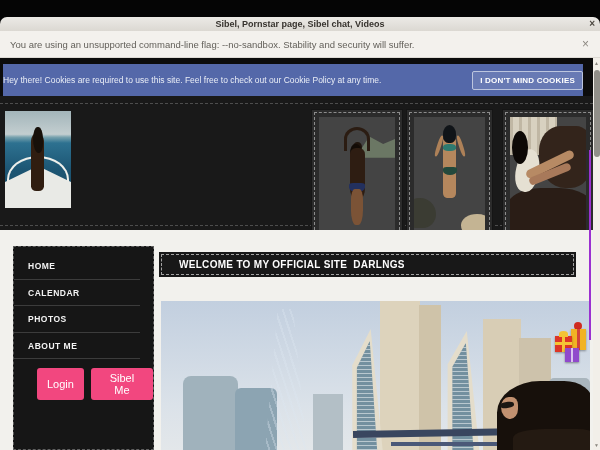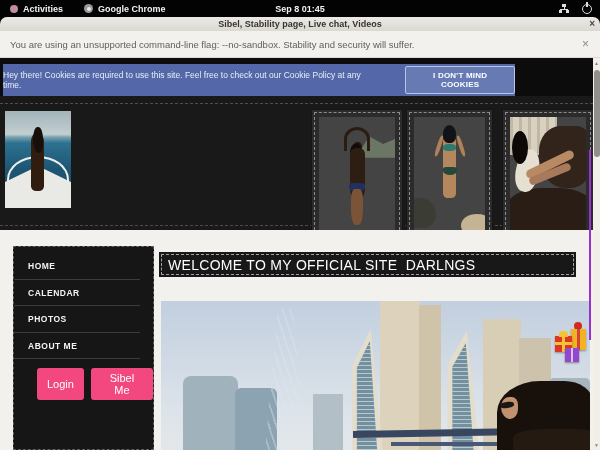--- a/index.html
+++ b/index.html
@@ -38,22 +38,22 @@
   
   .infobar { position:absolute; left:0; top:31px; width:600px; height:27px; background:#f3f1ed;
              border-bottom:1px solid #dddad4; display:flex; align-items:center;
              font-size:9.5px; color:#63605a; padding:0 10px; }
   .ib-close { position:absolute; right:11px; font-size:12px; color:#8d8982; }
 
   
   .viewport { position:absolute; left:0; top:58px; width:593px; height:392px; background:#0c0c0c; overflow:hidden; }
 
   
-  .cookiebar { position:absolute; left:3px; top:6px; width:512px; height:32px; background:#5468a9;
-               display:flex; align-items:center; justify-content:flex-end; }
+  .cookiebar { position:absolute; left:3px; top:6px; width:580px; height:32px; background:#5468a9;
+               display:flex; align-items:center; justify-content:space-between; }
   .cookiebar .msg { font-size:8.5px; color:#e9edf6; }
   .cookie-btn { margin-left:28px; background:#687ab4; border:1px solid #bcc5de; color:#fff;
                 font-size:8px; font-weight:bold; padding:4px 7px; border-radius:2px;
                 font-family:"Liberation Sans", sans-serif; letter-spacing:.2px; cursor:pointer; }
 
   
   .hero { position:absolute; left:0; top:38px; width:593px; height:134px; background:#191919; }
   .dashline { position:absolute; left:0; width:593px; border-top:1px dashed #4d4d4d; }
 
   
@@ -135,21 +135,21 @@
                color:#f3f3f3; font-size:8.5px; font-weight:bold; letter-spacing:.5px;
                border-bottom:1px solid #3c3c3c; cursor:pointer; }
   .side-btns { display:flex; gap:7px; padding:9px 0 0 23px; }
   .pinkbtn { background:#f2477f; color:#fff; border:none; border-radius:3px; font-size:11px;
              padding:4px 10px; font-family:"Liberation Sans", sans-serif; cursor:pointer; }
 
   
   .welcome { position:absolute; left:159px; top:22px; width:417px; height:25px; background:#181818;
              display:flex; align-items:center; }
   .welcome .wdash { position:absolute; inset:2px; border:1px dashed #a2a2a2; }
-  .welcome span { padding-left:9px; color:#fdfdfd; font-size:14px; font-weight:normal;
+  .welcome span { padding-left:20px; color:#fdfdfd; font-size:10px; font-weight:bold;
                   letter-spacing:.3px; white-space:pre; }
 
   
   .mainphoto { position:absolute; left:161px; top:71px; width:429px; height:149px; overflow:hidden;
                background:linear-gradient(180deg,#c2cfdf 0%,#dbe2e9 70%,#e3e7ea 100%); }
   .bld { position:absolute; bottom:0; }
   .winh { background-image:repeating-linear-gradient(180deg,rgba(255,255,255,.55) 0 1px,transparent 1px 4px); }
   .wing { background-image:repeating-linear-gradient(180deg,rgba(80,68,48,.35) 0 2px,transparent 2px 5px),
                           repeating-linear-gradient(90deg,rgba(80,68,48,.3) 0 2px,transparent 2px 6px); }
   .bL1 { left:22px; height:74px; width:55px; background:#a0b2bc; border-radius:8px 8px 0 0; }
@@ -199,42 +199,23 @@
   .scrollbar { position:absolute; right:0; top:58px; width:7px; height:392px; background:#f2efe9; }
   .sb-thumb { position:absolute; left:0.5px; top:12px; width:6px; height:87px; background:#918f89; border-radius:3px; }
   .sb-arrow { position:absolute; left:0; width:7px; text-align:center; font-size:5px; color:#8a8780; }
   .sb-up { top:2px; } .sb-down { bottom:2px; }
 </style>
 </head>
 <body>
 
 <div id="screen">
 
-  <div class="gnome-bar">
-    <div class="gb-left">
-      <span class="act-dot"></span>
-      <span>Activities</span>
-      <span class="chrome-ico"></span>
-      <span>Google Chrome</span>
-    </div>
-    <div class="gb-clock">Sep 8 01:45</div>
-    <div class="gb-right">
-      <span class="net-ico">
-          <i class="n1"></i>
-          <i class="n2"></i>
-          <i class="n3"></i>
-          <i class="n4"></i>
-          <i class="n5"></i>
-        </span>
-      <span class="pwr-ico"></span>
-    </div>
-  </div>
 
   <div class="titlebar">
-    <span>Sibel, Stability page, Live chat, Videos</span>
+    <span>Sibel, Pornstar page, Sibel chat, Videos</span>
     <span class="tb-close">×</span>
   </div>
 
   <div class="infobar">
     <span>You are using an unsupported command-line flag: --no-sandbox. Stability and security will suffer.</span>
     <span class="ib-close">×</span>
   </div>
 
   <div class="viewport">
 

